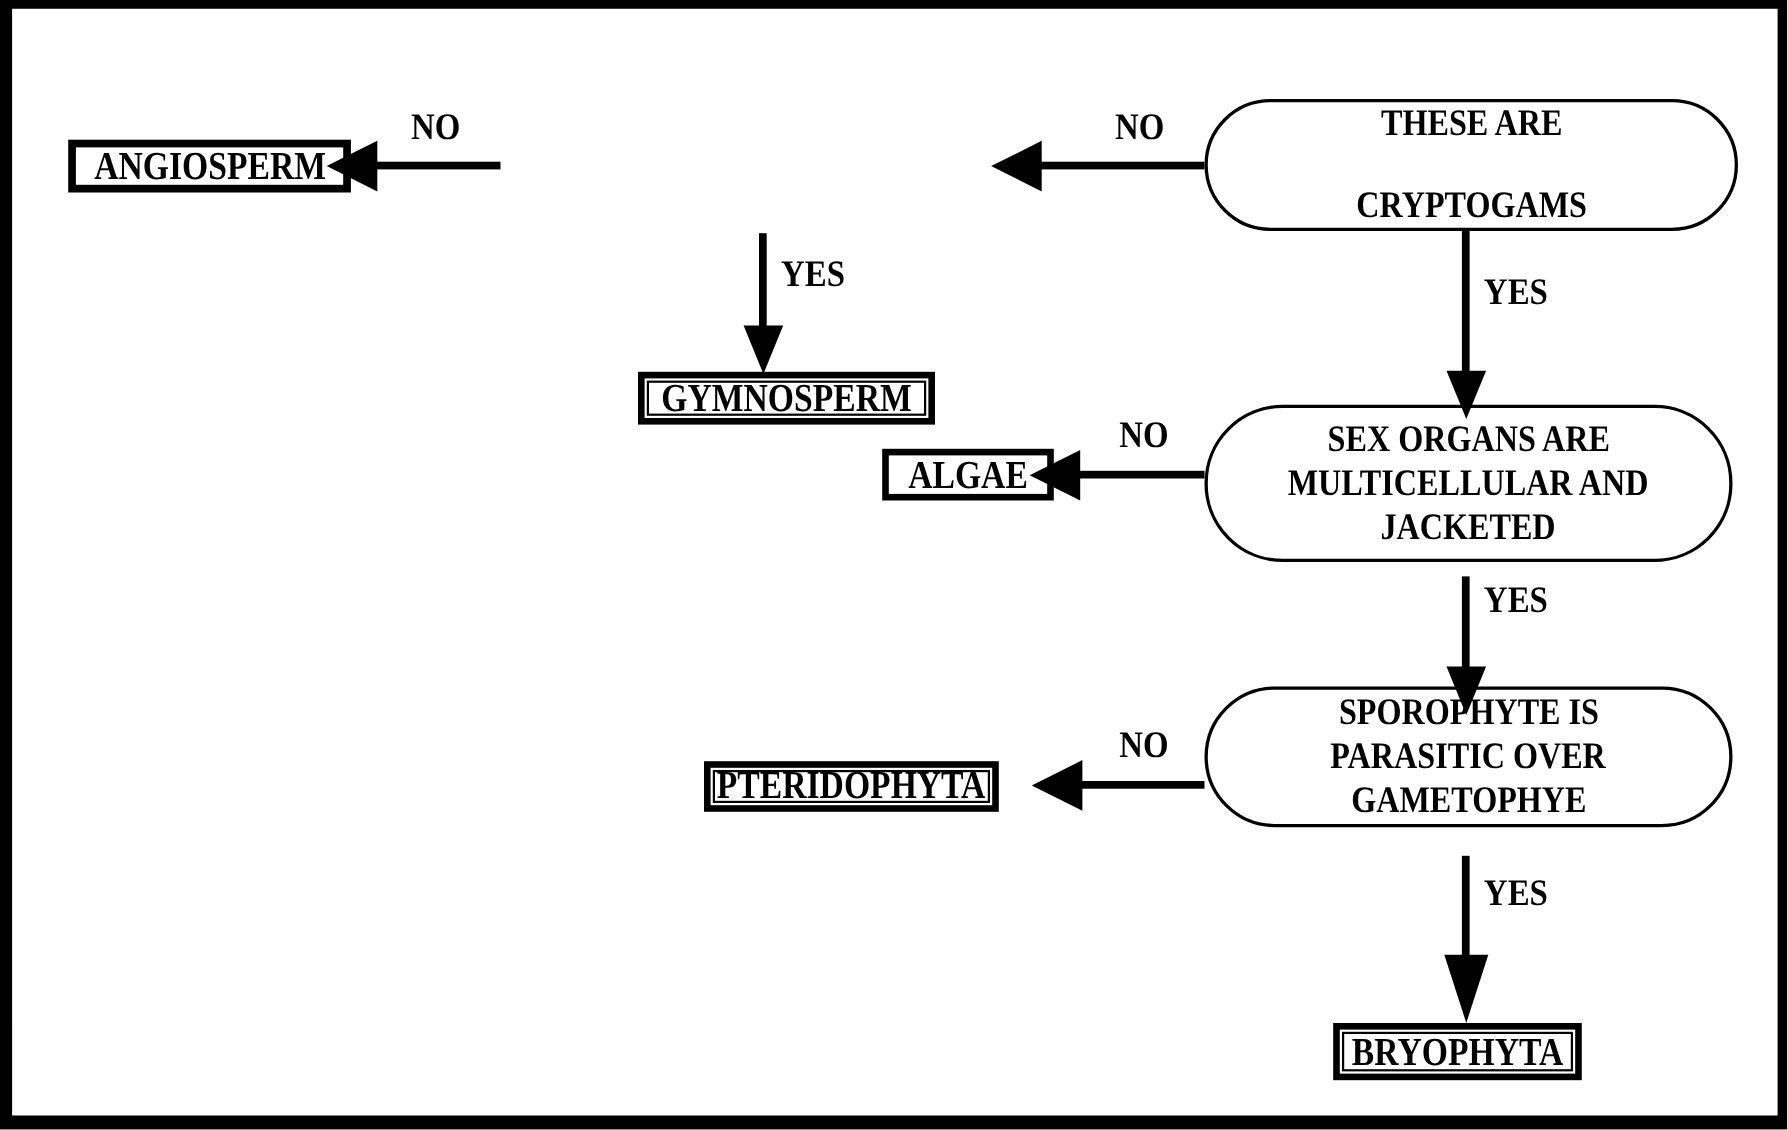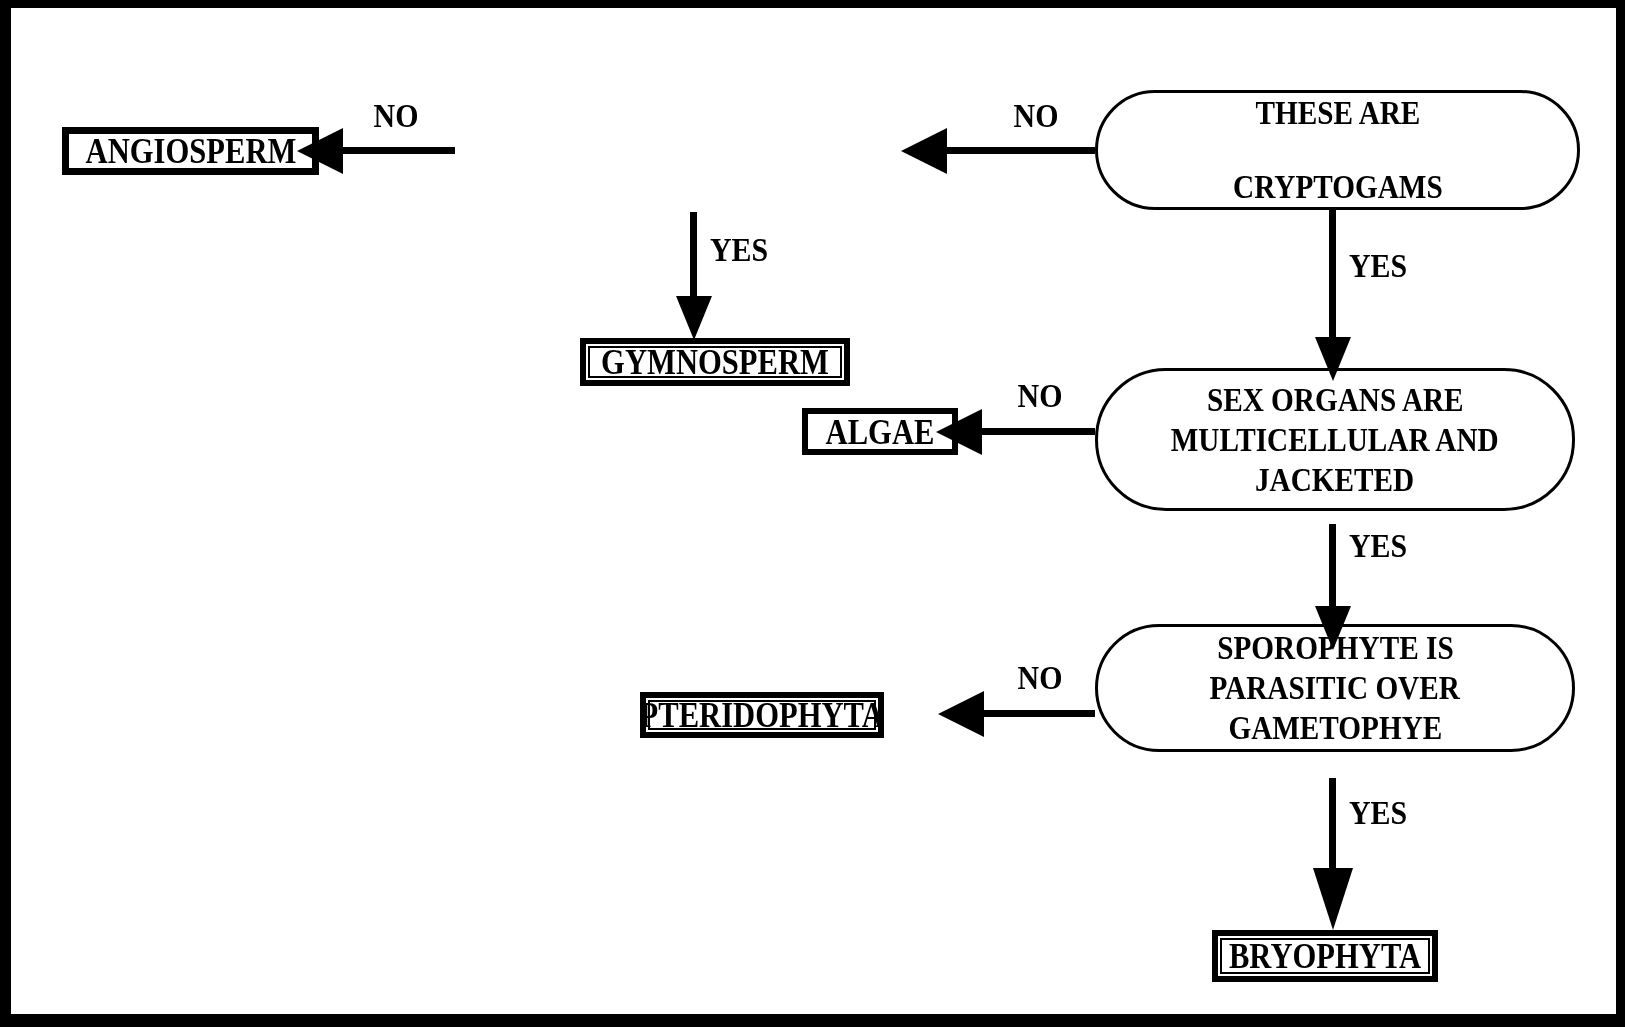--- a/index.html
+++ b/index.html
@@ -62,21 +62,21 @@
   </div>
 
   <div class="node term dbl" style="left:561px;top:338px;width:270px;height:48px;border-width:6px;margin-left:19px;">
     <div class="ln">GYMNOSPERM</div>
   </div>
 
   <div class="node term" style="left:802px;top:408px;width:156px;height:47px;border-width:6px;">
     <div class="ln">ALGAE</div>
   </div>
 
-  <div class="node term dbl" style="left:640px;top:692px;width:244px;height:46px;border-width:6px;">
+  <div class="node term dbl" style="left:640px;top:692px;width:268px;height:46px;border-width:6px;justify-content:flex-end;">
     <div class="ln">PTERIDOPHYTA</div>
   </div>
 
   <div class="node term dbl" style="left:1212px;top:930px;width:226px;height:52px;border-width:6px;">
     <div class="ln">BRYOPHYTA</div>
   </div>
 
   <div class="shaft-h" style="left:944px;top:147px;width:151px;"></div>
   <div class="head-left" style="left:901px;top:128px;"></div>
   <div class="elabel" style="left:1000px;top:98px;width:72px;">NO</div>

